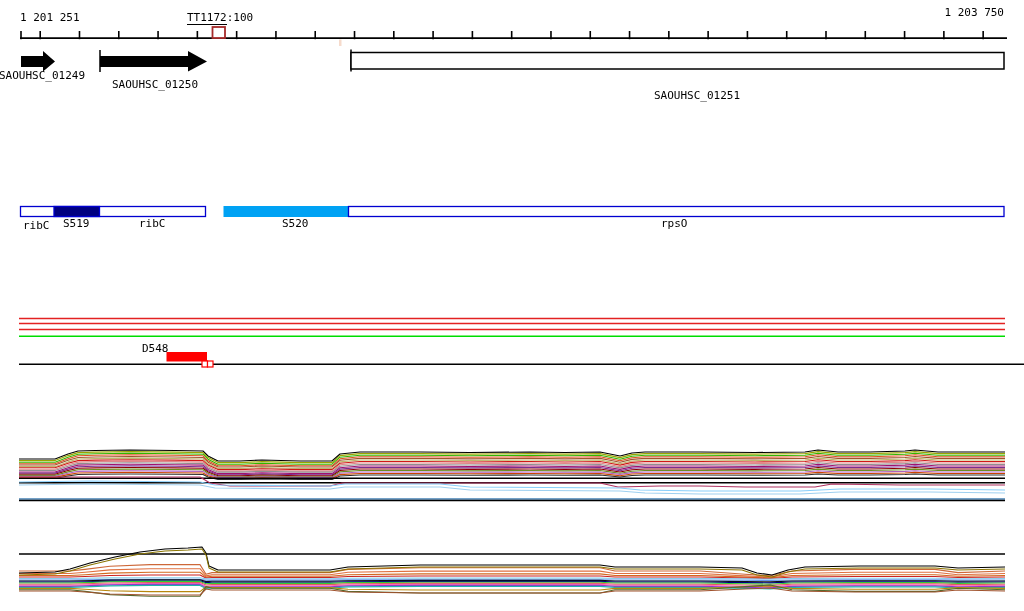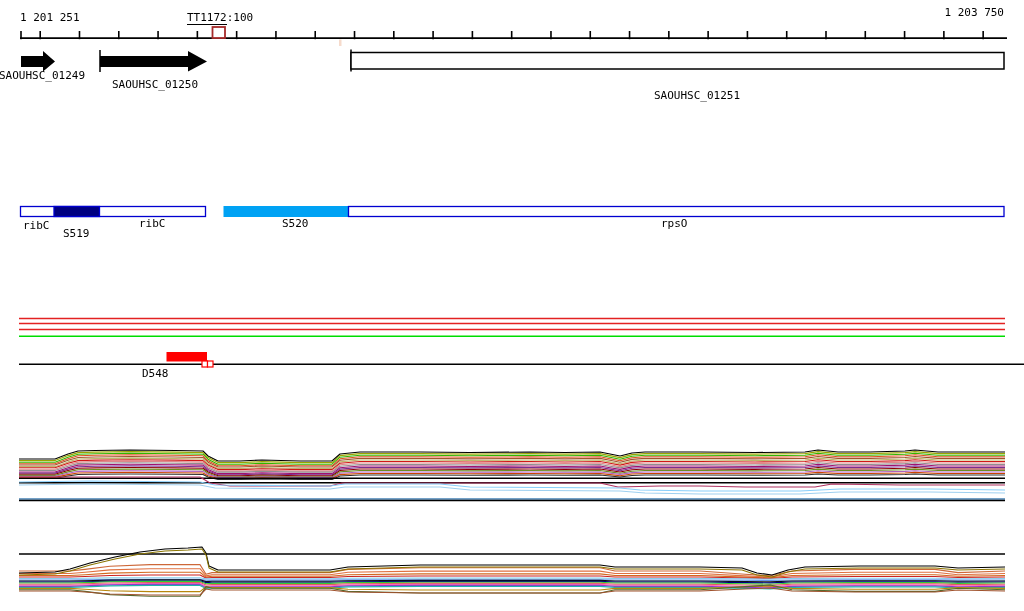--- a/index.html
+++ b/index.html
@@ -16,26 +16,26 @@
 
   <span class="lbl" style="left:20px;top:12px">1 201 251</span>
   <span class="lbl" style="left:944px;top:7px;width:60px;text-align:right">1 203 750</span>
   <span class="lbl" style="left:187px;top:12px"><span class="ul">TT1172</span><span>:100</span></span>
 
   <span class="lbl" style="left:-1px;top:70px">SAOUHSC_01249</span>
   <span class="lbl" style="left:112px;top:79px">SAOUHSC_01250</span>
   <span class="lbl" style="left:654px;top:90px">SAOUHSC_01251</span>
 
   <span class="lbl" style="left:23px;top:220px">ribC</span>
-  <span class="lbl" style="left:63px;top:228px">S519</span>
+  <span class="lbl" style="left:63px;top:218px">S519</span>
   <span class="lbl" style="left:139px;top:218px">ribC</span>
   <span class="lbl" style="left:282px;top:218px">S520</span>
   <span class="lbl" style="left:661px;top:218px">rpsO</span>
 
-  <span class="lbl" style="left:142px;top:368px">D548</span>
+  <span class="lbl" style="left:142px;top:343px">D548</span>
 
   <svg width="1024" height="611" viewBox="0 0 1024 611">
 
     <g>
       <line x1="20" y1="38.2" x2="1007" y2="38.2" stroke-width="1.8" stroke="#000000"></line>
       <g id="ruler-ticks">
           <line x1="21" x2="21" y1="31" y2="39.2" stroke="#000000" stroke-width="1.6"></line>
           <line x1="40.2" x2="40.2" y1="31" y2="39.2" stroke="#000000" stroke-width="1.6"></line>
           <line x1="79.49000000000001" x2="79.49000000000001" y1="31" y2="39.2" stroke="#000000" stroke-width="1.6"></line>
           <line x1="118.78" x2="118.78" y1="31" y2="39.2" stroke="#000000" stroke-width="1.6"></line>

